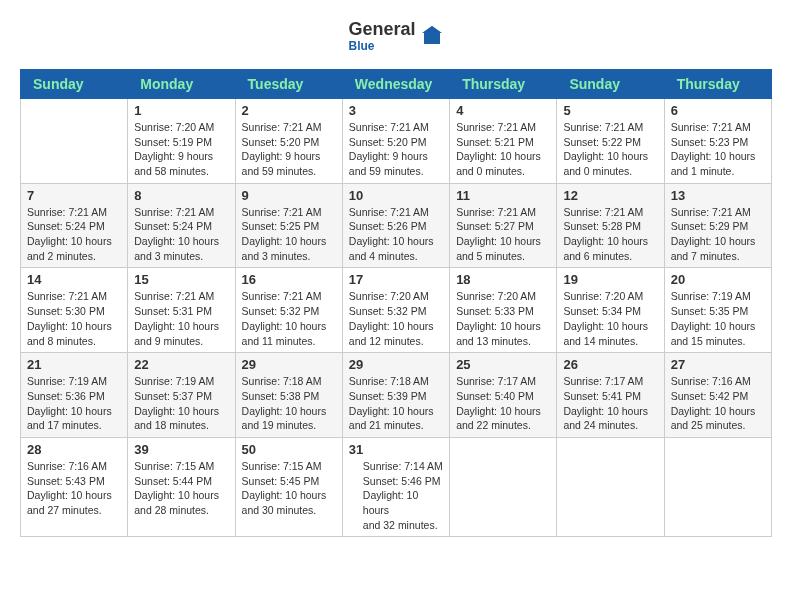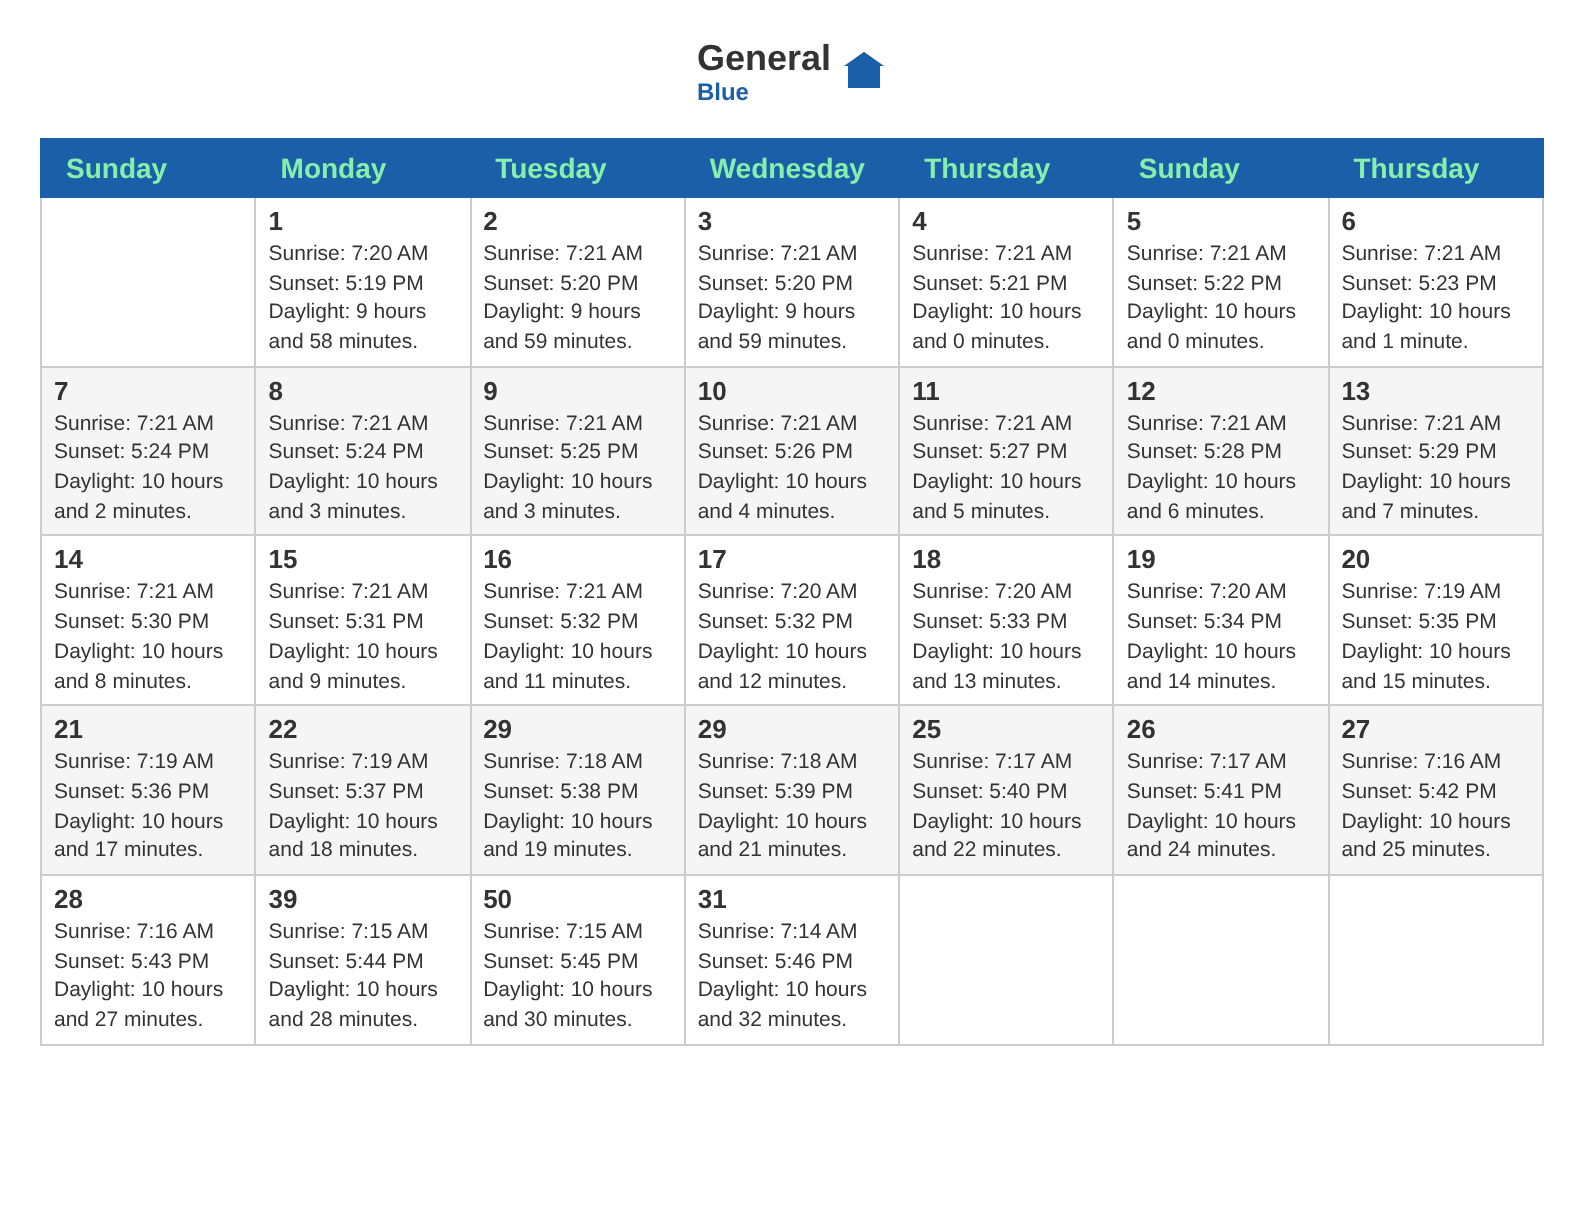--- a/index.html
+++ b/index.html
@@ -342,21 +342,21 @@
         </td>
         <td>
           <span class="day-num">50</span>
           <div class="day-info" style="white-space: pre-line;">Sunrise: 7:15 AM
 Sunset: 5:45 PM
 Daylight: 10 hours
 and 30 minutes.</div>
         </td>
         <td>
           <span class="day-num">31</span>
-          <div class="day-info" style="white-space: pre-line;">Sunrise: 7:14 AM
+          <div class="day-info" style="white-space: pre-line; margin-left: 14px;">Sunrise: 7:14 AM
 Sunset: 5:46 PM
 Daylight: 10 hours
 and 32 minutes.</div>
         </td>
         <td class="empty-cell"></td>
         <td class="empty-cell"></td>
         <td class="empty-cell"></td>
       </tr>
     </tbody>
 </table>

